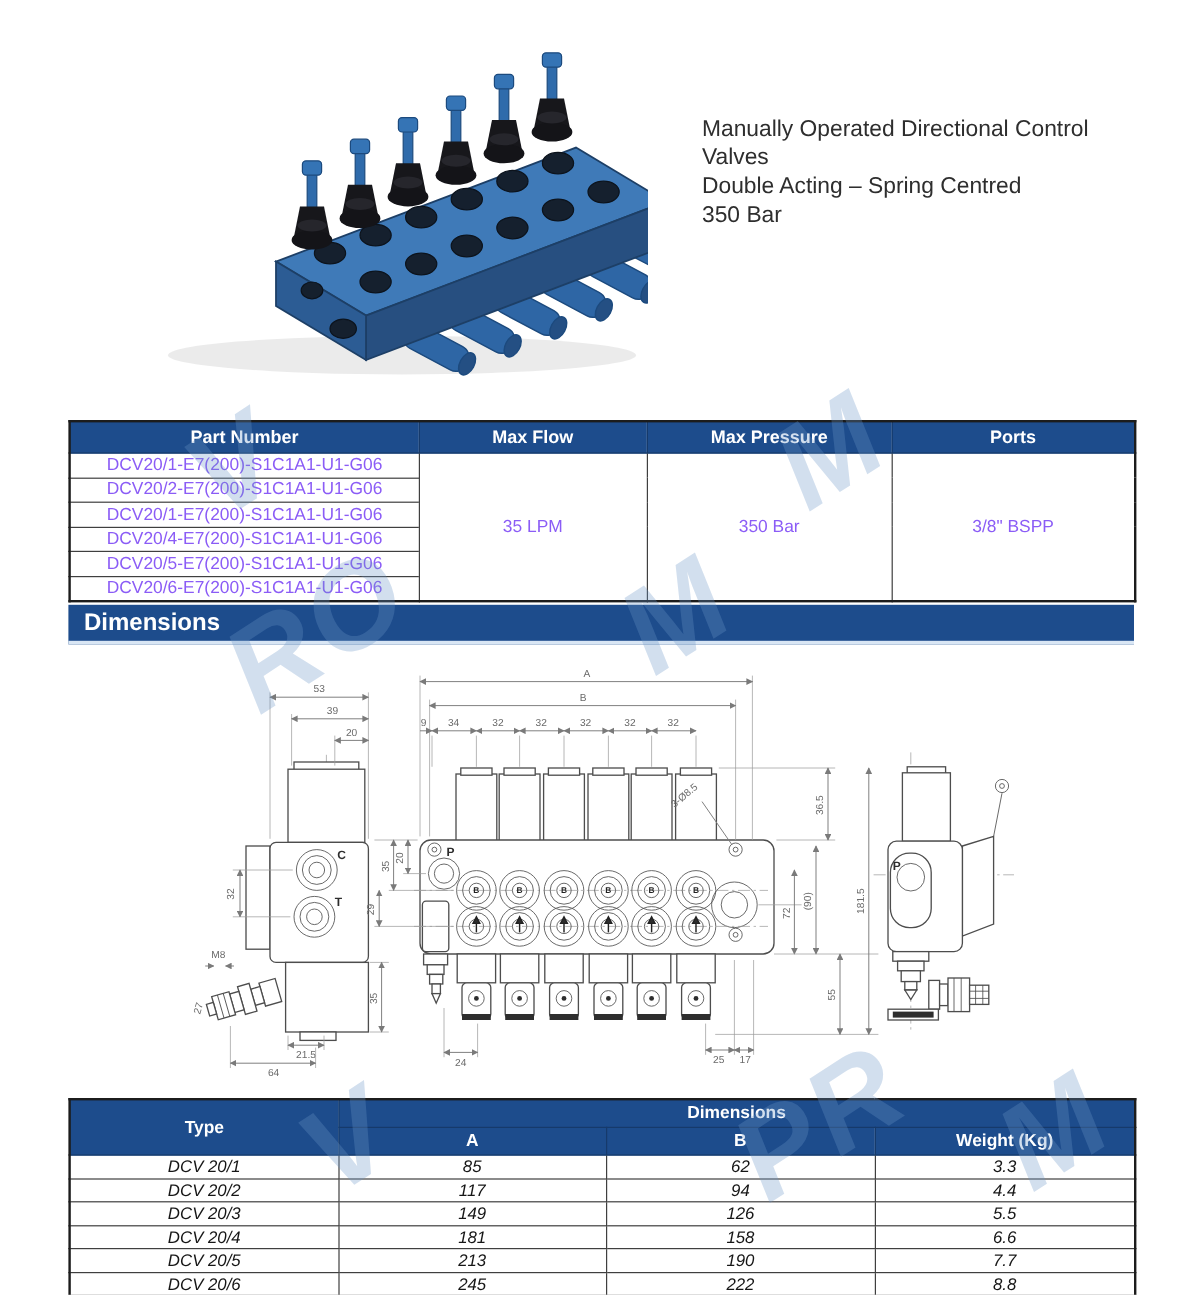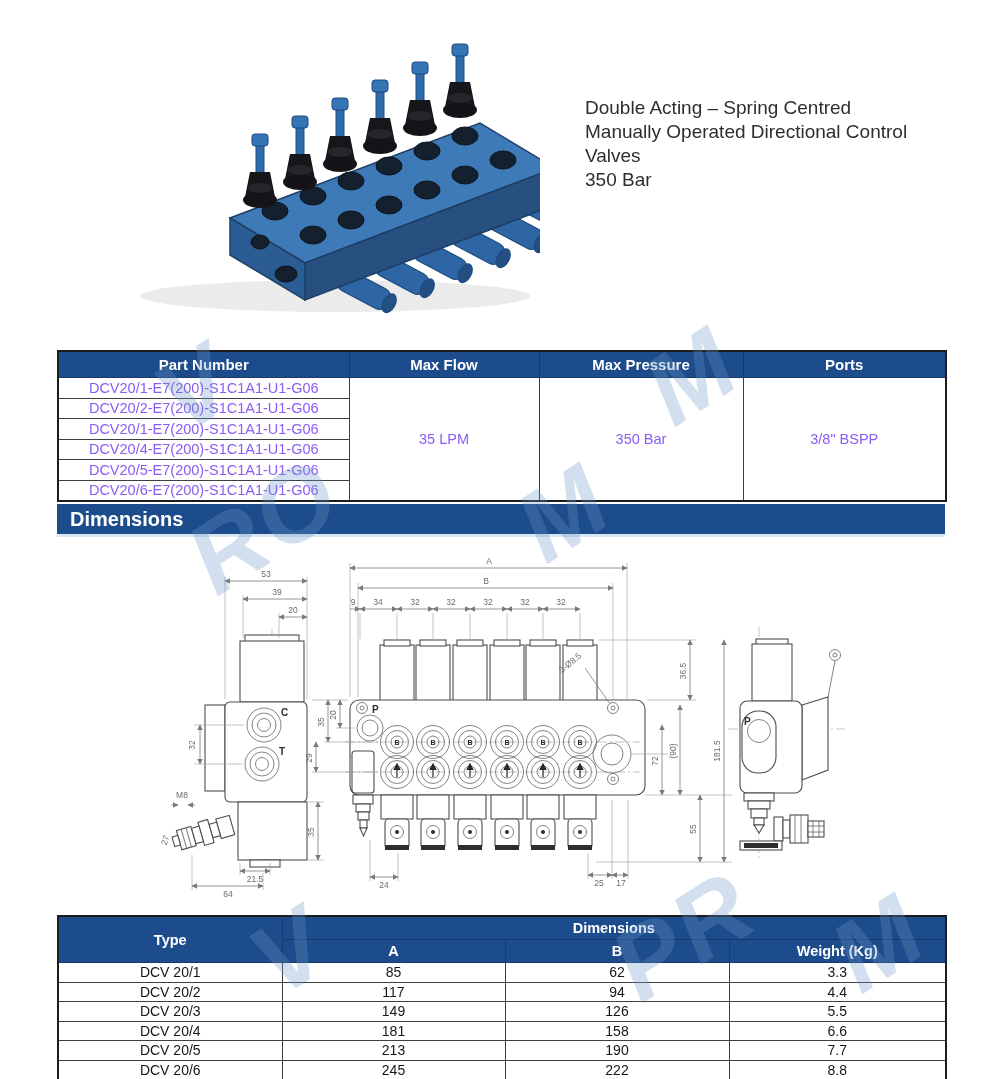--- a/index.html
+++ b/index.html
@@ -10,21 +10,21 @@
   
   .title-block{position:absolute;left:585px;top:96px;width:352px;
     font-size:19px;line-height:24px;color:#2e2e2e;}
   
   table{border-collapse:collapse;table-layout:fixed;}
   .spec-table{position:absolute;left:57px;top:350px;width:888px;border:2px solid #1c1c1c;}
   .spec-table th{background:#1d4c8c;color:#fff;font-size:15px;font-weight:bold;height:23px;border:1px solid #163a6b;}
   .spec-table td{border:1px solid #3f3f3f;font-size:14.5px;text-align:center;height:19.5px;padding:0;color:#8b5cf6;}
   .size-table{position:absolute;left:57px;top:915px;width:888px;border:2px solid #1c1c1c;}
   .size-table th{background:#1d4c8c;color:#fff;font-size:14.5px;font-weight:bold;height:20px;border:1px solid #163a6b;}
-  .size-table td{border:1px solid #3f3f3f;font-size:14px;text-align:center;height:18.5px;padding:0;color:#161616;}
+  .size-table td{border:1px solid #3f3f3f;font-size:14px;text-align:center;height:18.5px;padding:0;color:#161616;font-style:italic;}
   
   .dim-bar{position:absolute;left:57px;top:504px;width:888px;height:33px;background:#1d4c8c;
     border-bottom:3px solid #d9e6f4;color:#fff;font-size:20px;font-weight:bold;
     display:flex;align-items:center;padding-left:13px;box-sizing:border-box;}
   
   .photo{position:absolute;left:120px;top:28px;width:420px;height:292px;}
   .drawing{position:absolute;left:140px;top:555px;width:720px;height:350px;}
   .drawing text{font-family:"Liberation Sans", sans-serif;}
   .dt{fill:#6b6b6b;font-size:8.5px;text-anchor:middle;}
   .pl{fill:#2d2d2d;font-size:10px;font-weight:bold;}
@@ -107,22 +107,22 @@
     </g>
     <use href="#bootset" x="40" y="-18"></use>
     <use href="#bootset" x="80" y="-36"></use>
     <use href="#bootset" x="120" y="-54"></use>
     <use href="#bootset" x="160" y="-72"></use>
     <use href="#bootset" x="200" y="-90"></use>
   </g>
 </svg>
 
 <div class="title-block">
+  <div>Manually Operated Directional Control Valves</div>
   <div>Double Acting – Spring Centred</div>
-  <div>Manually Operated Directional Control Valves</div>
   <div>350 Bar</div>
 </div>
 
 <table class="spec-table">
   <colgroup>
       <col style="width:291px">
       <col style="width:190px">
       <col style="width:204px">
       <col style="width:203px">
     </colgroup>

